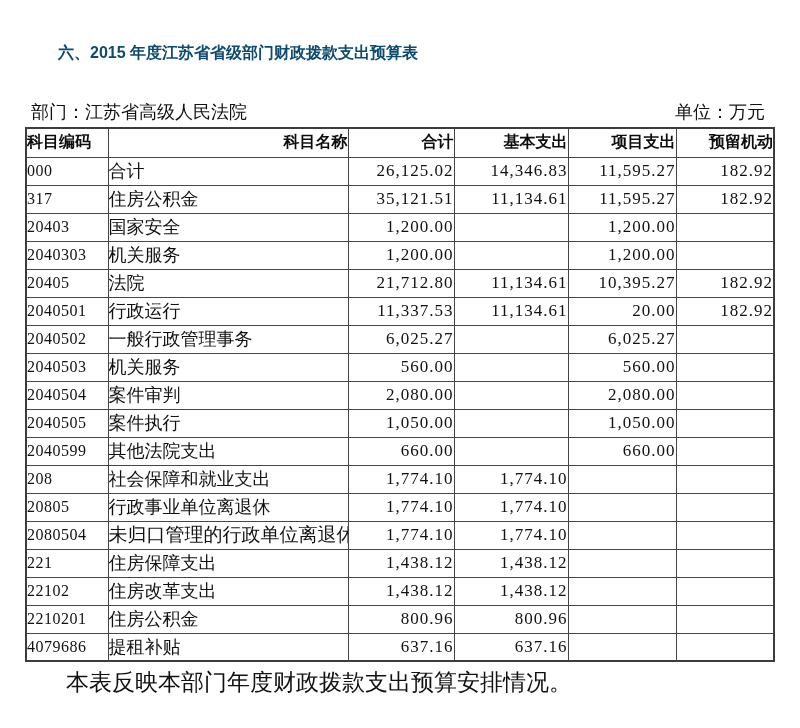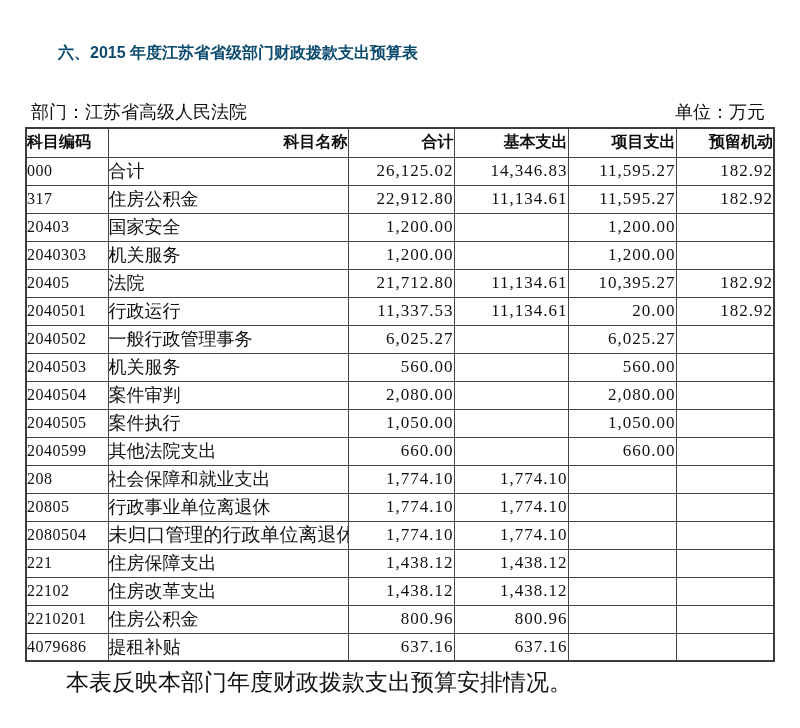--- a/index.html
+++ b/index.html
@@ -123,21 +123,21 @@
           <td class="code">000</td>
           <td class="name ind-3">合计</td>
           <td class="num">26,125.02</td>
           <td class="num">14,346.83</td>
           <td class="num">11,595.27</td>
           <td class="num">182.92</td>
         </tr>
         <tr>
           <td class="code">317</td>
           <td class="name ind-0">住房公积金</td>
-          <td class="num">22,912.80</td>
+          <td class="num">35,121.51</td>
           <td class="num">11,134.61</td>
           <td class="num">11,595.27</td>
           <td class="num">182.92</td>
         </tr>
         <tr>
           <td class="code">20403</td>
           <td class="name ind-1">国家安全</td>
           <td class="num">1,200.00</td>
           <td class="num"></td>
           <td class="num">1,200.00</td>

